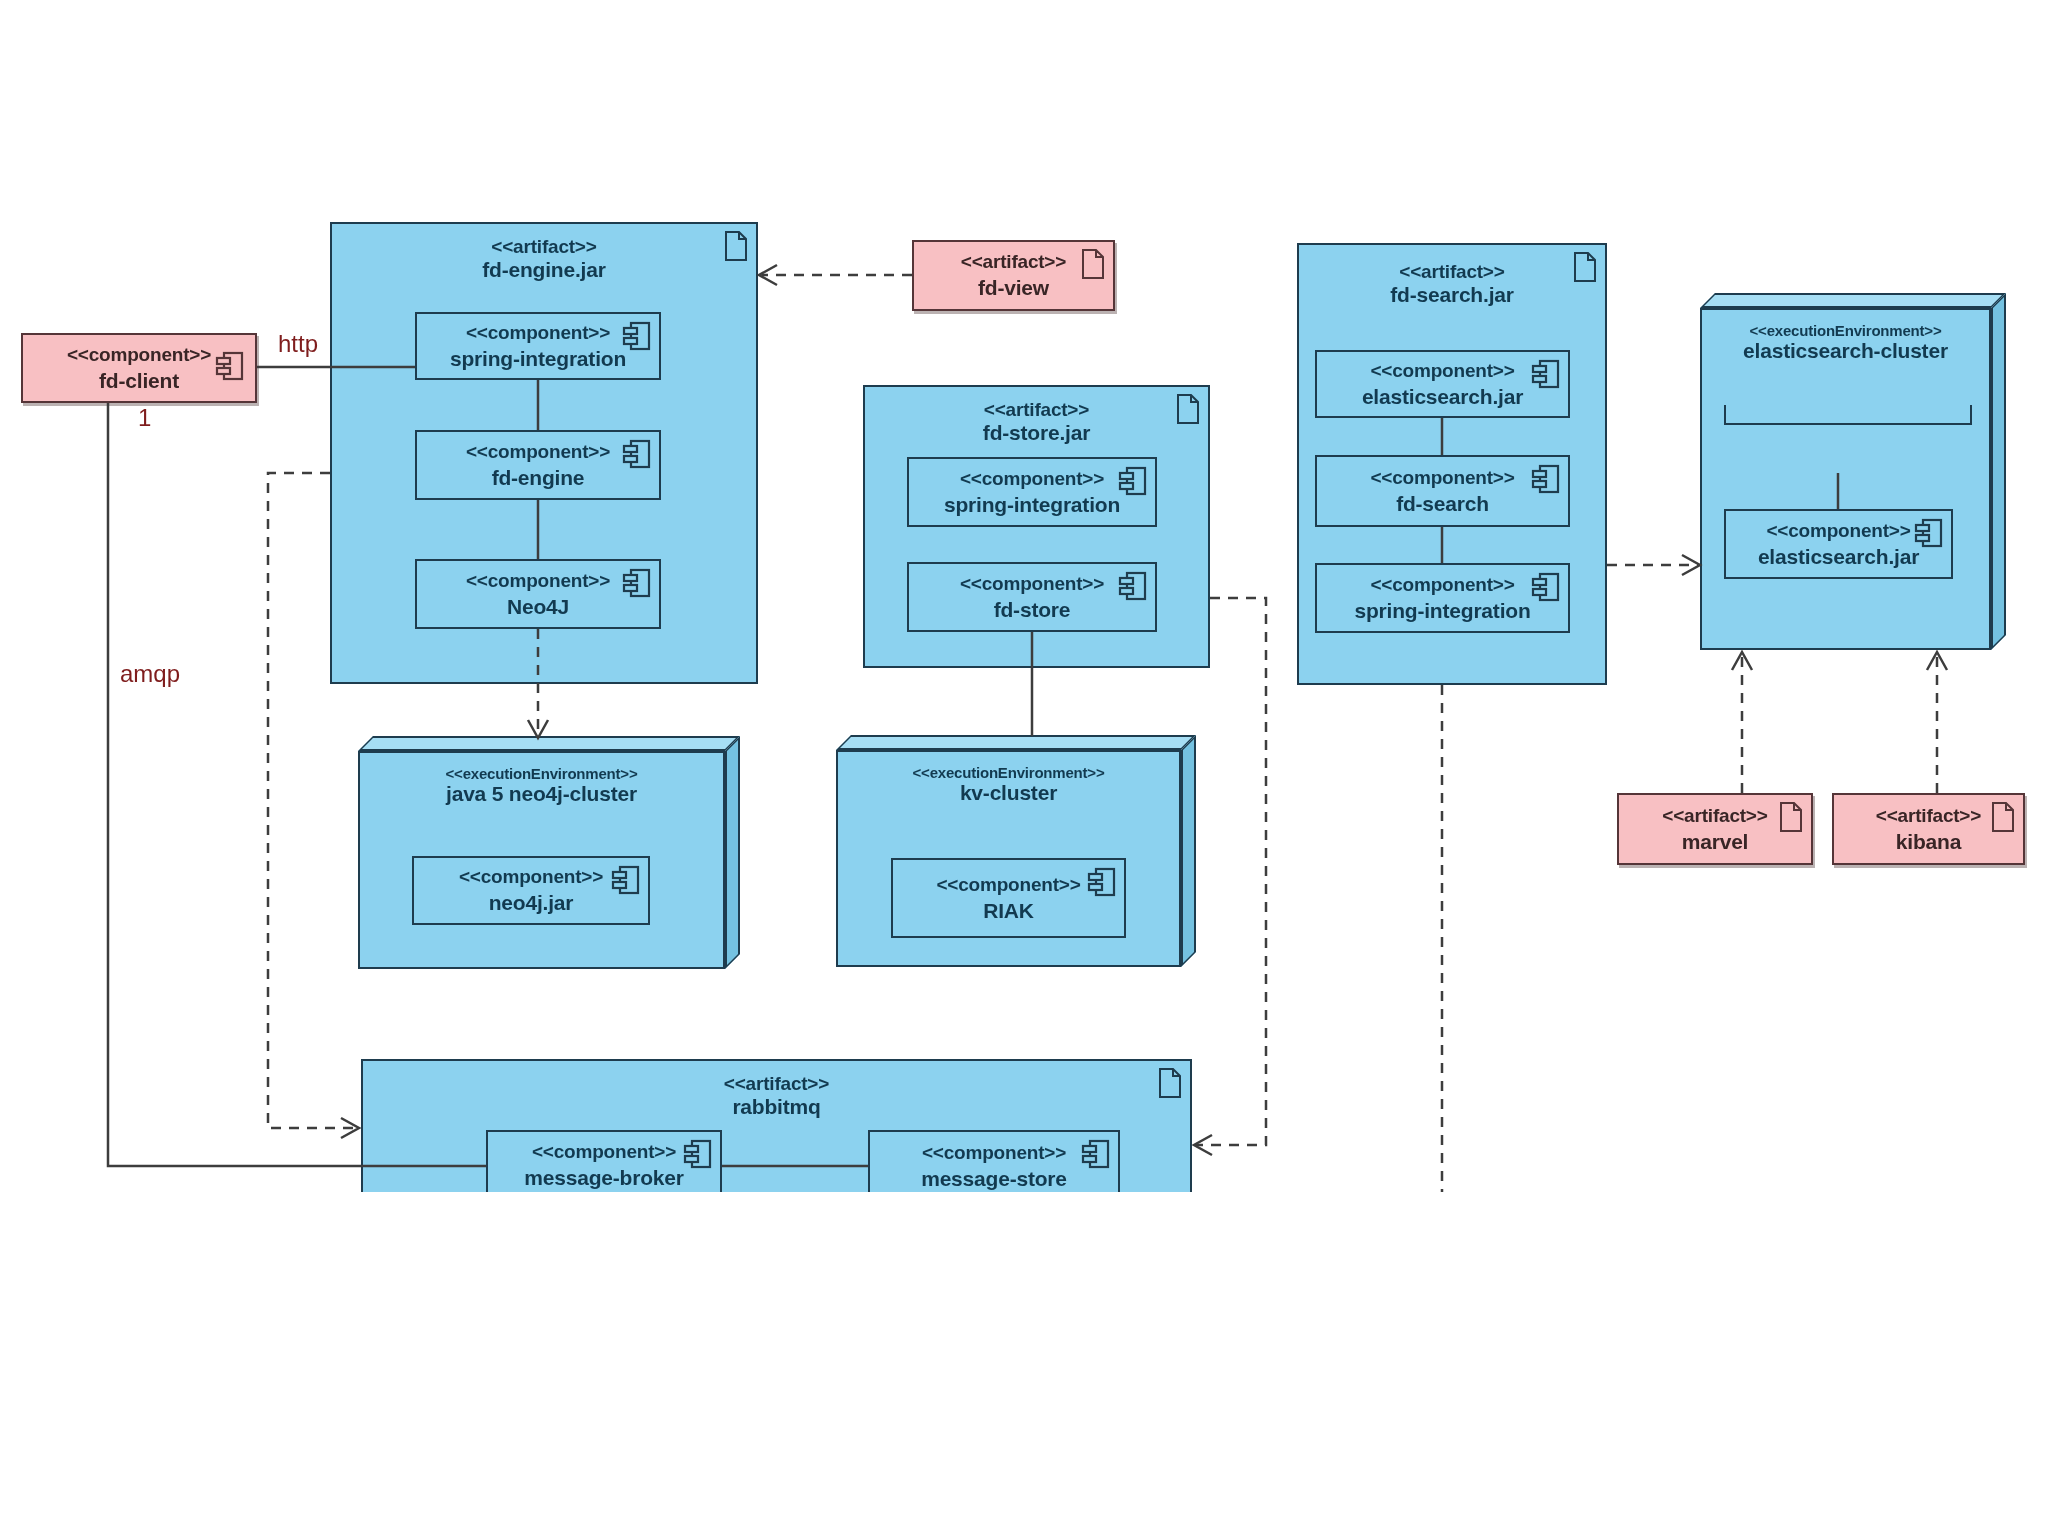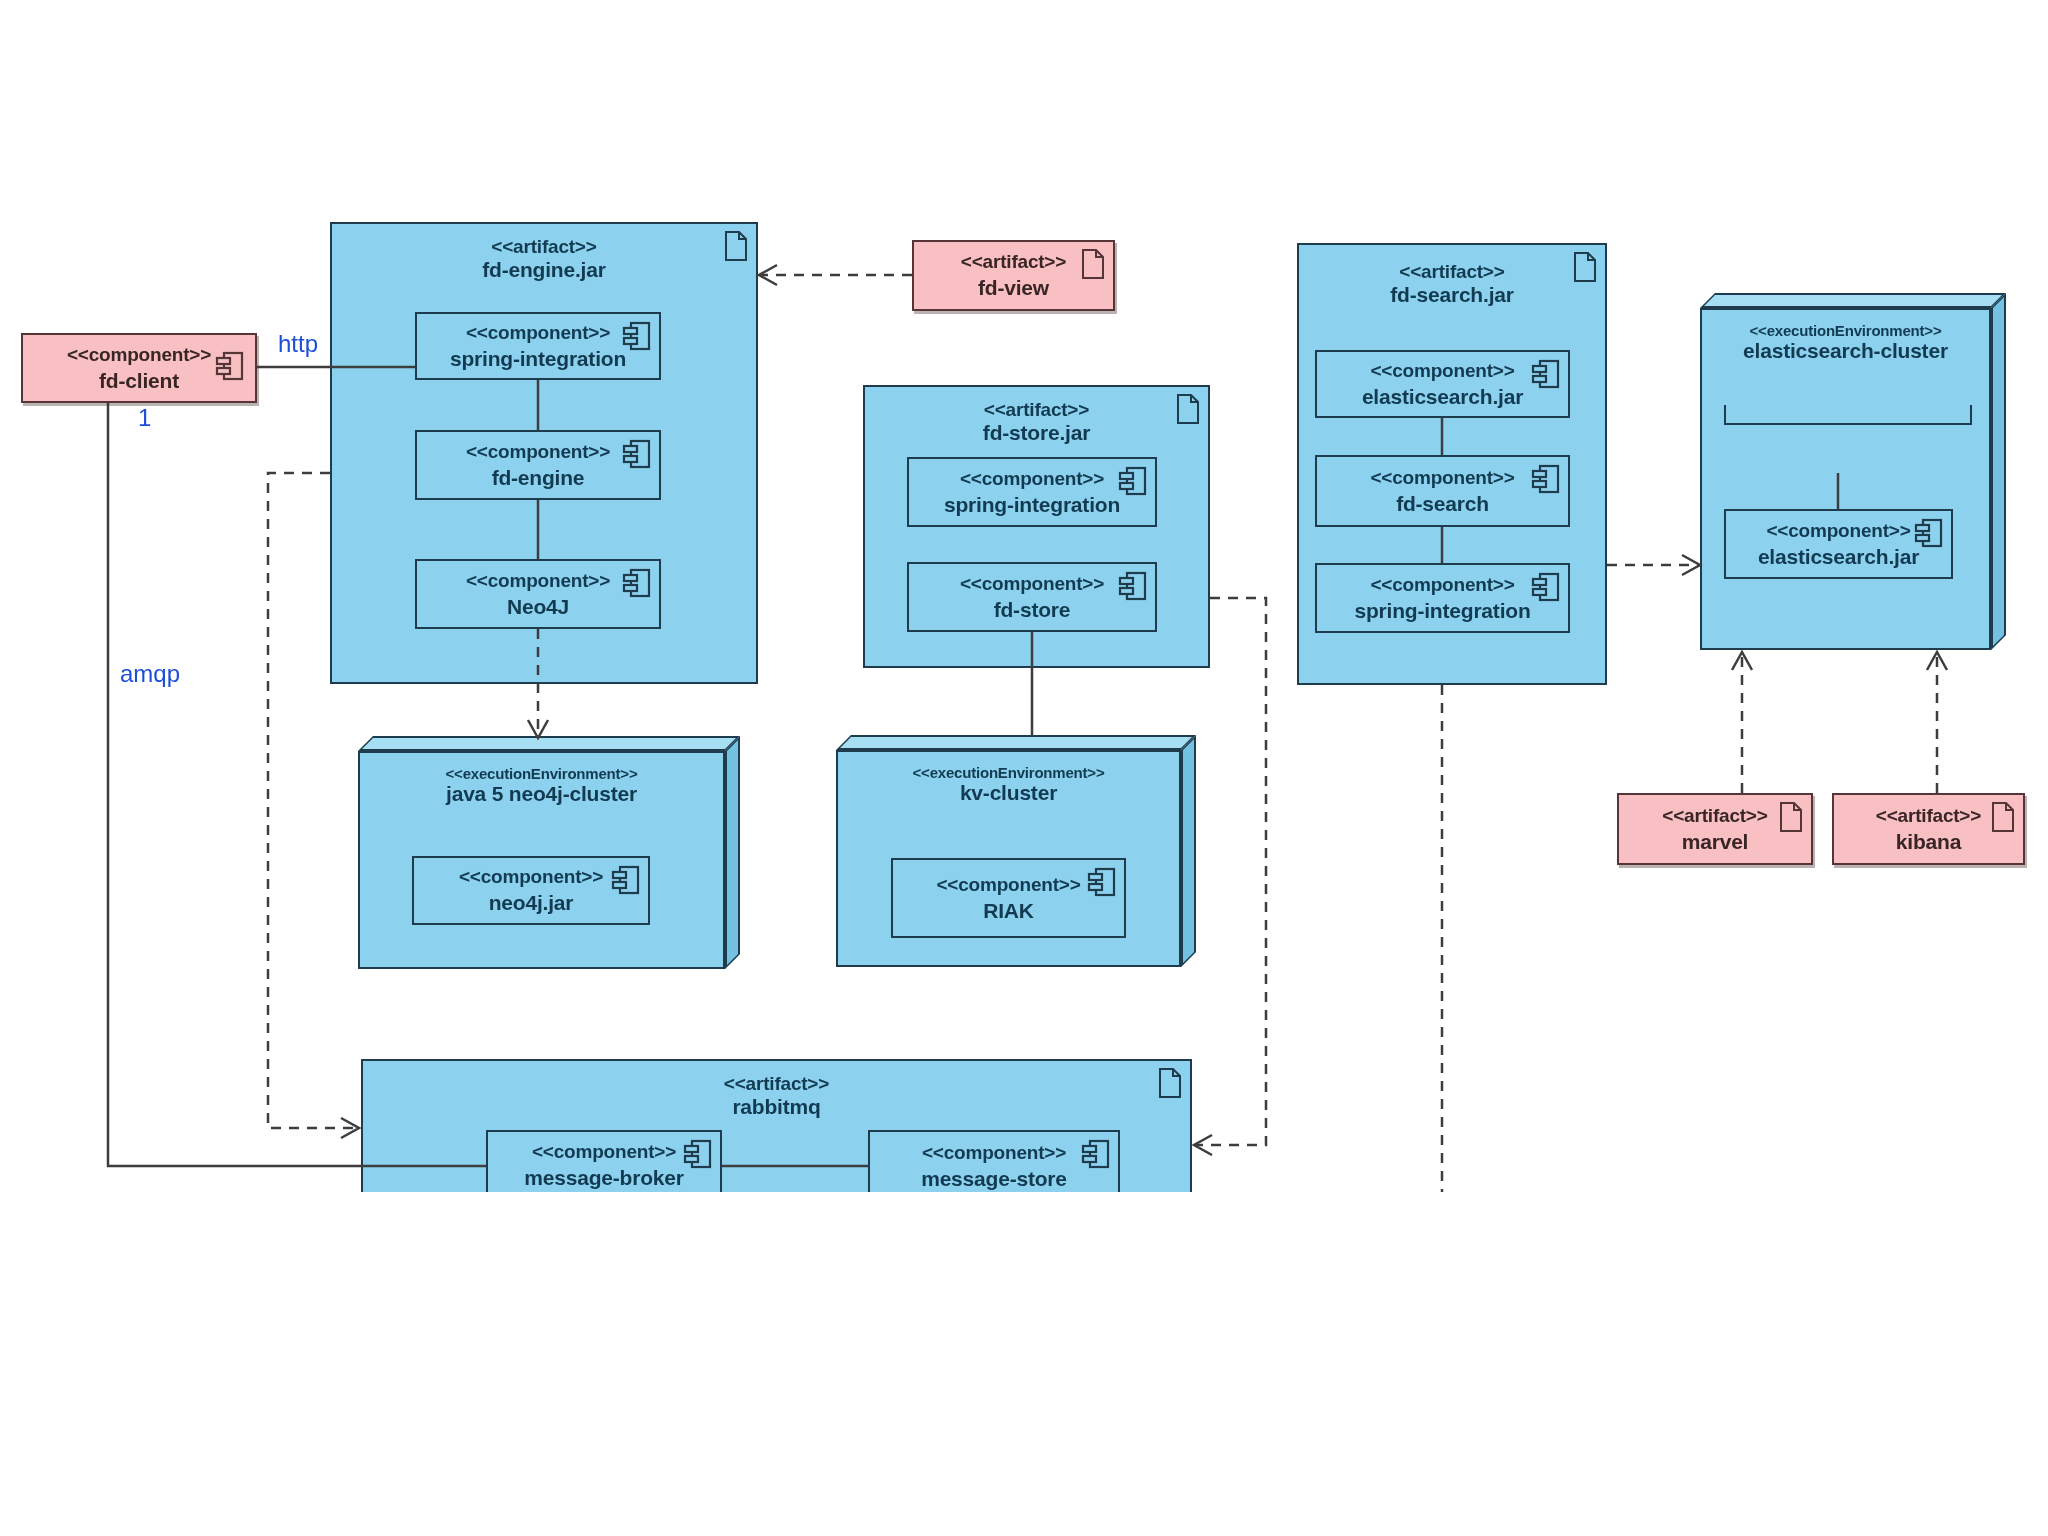--- a/index.html
+++ b/index.html
@@ -44,21 +44,21 @@
   
   .dspec{position:absolute;z-index:2;box-sizing:border-box;color:var(--blue-text);}
   .dspec .main{border:2.5px solid var(--blue-border);background:var(--blue-fill);
     box-sizing:border-box;padding-top:2px;}
   .dspec .sub{border:2.5px solid var(--blue-border);border-top:none;background:var(--blue-fill);
     box-sizing:border-box;height:20px;}
   
   .icon{position:absolute;}
   .ic-tr{top:6px;right:7px;}
   
-  .lbl{position:absolute;font-size:24px;color:#1d4ed8;z-index:4;}
+  .lbl{position:absolute;font-size:24px;color:#7f1d1d;z-index:4;}
   
   #edges{position:absolute;left:0;top:0;z-index:5;pointer-events:none;}
   #edges path{fill:none;stroke:var(--line);stroke-width:2.5px;}
   #edges path.dash{stroke-dasharray:10 8;}
   
   #logo{position:absolute;left:1878px;top:1352px;width:170px;height:178px;z-index:2;}
   #logo .word{position:absolute;left:50%;transform:translateX(-50%);top:96px;
     font-size:62px;font-weight:400;letter-spacing:1px;line-height:1;}
   #logo .f{color:var(--logo-blue);}
   #logo .d{color:var(--logo-navy);}

